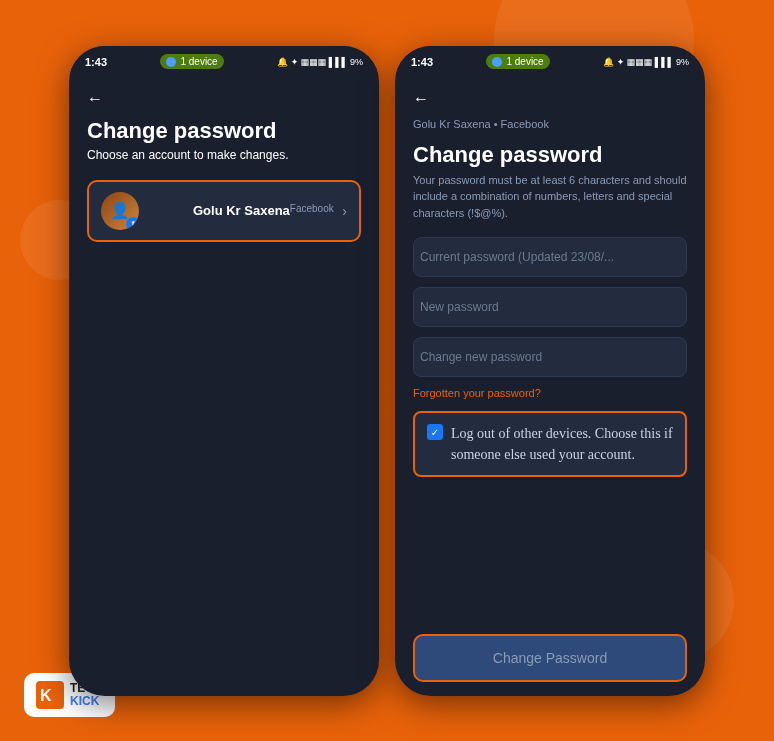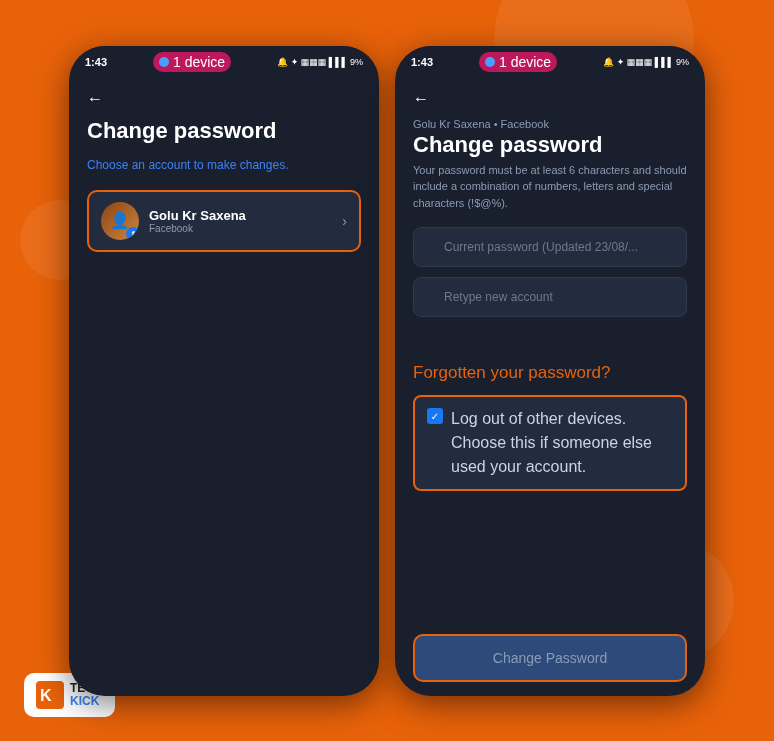--- a/index.html
+++ b/index.html
@@ -59,24 +59,24 @@
     }
     .status-time {
       font-size: 11px;
       color: #fff;
       font-weight: 600;
     }
     .status-device {
       display: flex;
       align-items: center;
       gap: 4px;
-      background: #be185d;
+      background: #4d7c0f;
       border-radius: 10px;
       padding: 2px 6px;
-      font-size: 14px;
+      font-size: 10px;
       color: #fff;
     }
     .device-icon {
       width: 10px;
       height: 10px;
       border-radius: 50%;
       background: #4a9eff;
       display: flex;
       align-items: center;
       justify-content: center;
@@ -103,23 +103,22 @@
       width: 24px;
     }
     .page-title {
       font-size: 22px;
       font-weight: 700;
       color: #fff;
       margin-bottom: 4px;
     }
     .page-subtitle {
       font-size: 12px;
-      color: #3b82f6;
+      color: #ffffff;
       margin-bottom: 18px;
-      margin-top: 10px;
     }
     
     .account-item {
       display: flex;
       align-items: center;
       justify-content: space-between;
       background: #232b3e;
       border-radius: 10px;
       padding: 10px 12px;
       border: 2px solid #e8620a;
@@ -159,63 +158,63 @@
       border-radius: 50%;
       display: flex;
       align-items: center;
       justify-content: center;
       font-size: 8px;
       color: #fff;
       font-weight: 700;
     }
     .account-info {
       display: flex;
-      flex-direction: column;
+      flex-direction: row;
+      margin-left: 44px;
     }
     .account-name {
       font-size: 13px;
       font-weight: 600;
       color: #fff;
     }
     .account-platform {
       font-size: 10px;
       color: #8a9bb5;
     }
     .chevron-right {
       color: #8a9bb5;
       font-size: 14px;
     }
     
     .account-label {
       font-size: 11px;
       color: #8a9bb5;
-      margin-bottom: 2px;
+      margin-bottom: 12px;
     }
     .description-text {
       font-size: 11px;
       color: #8a9bb5;
       margin-bottom: 16px;
       line-height: 1.5;
     }
     .input-field {
       background: #232b3e;
       border: 1px solid #2d3a50;
       border-radius: 8px;
-      padding: 12px 30px;
+      padding: 12px 6px;
       font-size: 12px;
       color: #6b7a90;
       margin-bottom: 10px;
       width: 100%;
     }
     .forgotten-link {
-      font-size: 17px;
+      font-size: 11px;
       color: #e8620a;
       margin-bottom: 12px;
       cursor: pointer;
-      margin-top: 36px;
     }
     .checkbox-row {
       display: flex;
       align-items: flex-start;
       gap: 8px;
       background: #232b3e;
       border-radius: 8px;
       padding: 10px 12px;
       border: 2px solid #e8620a;
       margin-bottom: 16px;
@@ -229,23 +228,24 @@
       align-items: center;
       justify-content: center;
       flex-shrink: 0;
       margin-top: 1px;
     }
     .checkbox-check {
       color: #fff;
       font-size: 10px;
     }
     .checkbox-label {
-      font-size: 16px;
+      font-size: 14px;
       color: #c8d4e8;
       line-height: 1.5;
+      font-family: Liberation Serif, serif;
     }
     .change-password-btn {
       background: #2d4a7a;
       border: 2px solid #e8620a;
       border-radius: 10px;
       padding: 14px;
       text-align: center;
       font-size: 14px;
       color: #8a9bb5;
       font-weight: 500;
@@ -347,22 +347,23 @@
     </div>
 
     <div class="screen-content">
       <div class="back-arrow">←</div>
       <div class="account-label">Golu Kr Saxena • Facebook</div>
       <div class="page-title">Change password</div>
       <div class="description-text">Your password must be at least 6 characters and should include a combination of numbers, letters and special characters (!$@%).</div>
 
       <div class="input-field">Current password (Updated 23/08/...</div>
 
-
-      <div class="input-field">Retype new account</div>
+      <div class="input-field">New password</div>
+
+      <div class="input-field">Change new password</div>
 
       <div class="forgotten-link">Forgotten your password?</div>
 
       <div class="checkbox-row">
         <div class="checkbox">
           <span class="checkbox-check">✓</span>
         </div>
         <span class="checkbox-label">Log out of other devices. Choose this if someone else used your account.</span>
       </div>
 

